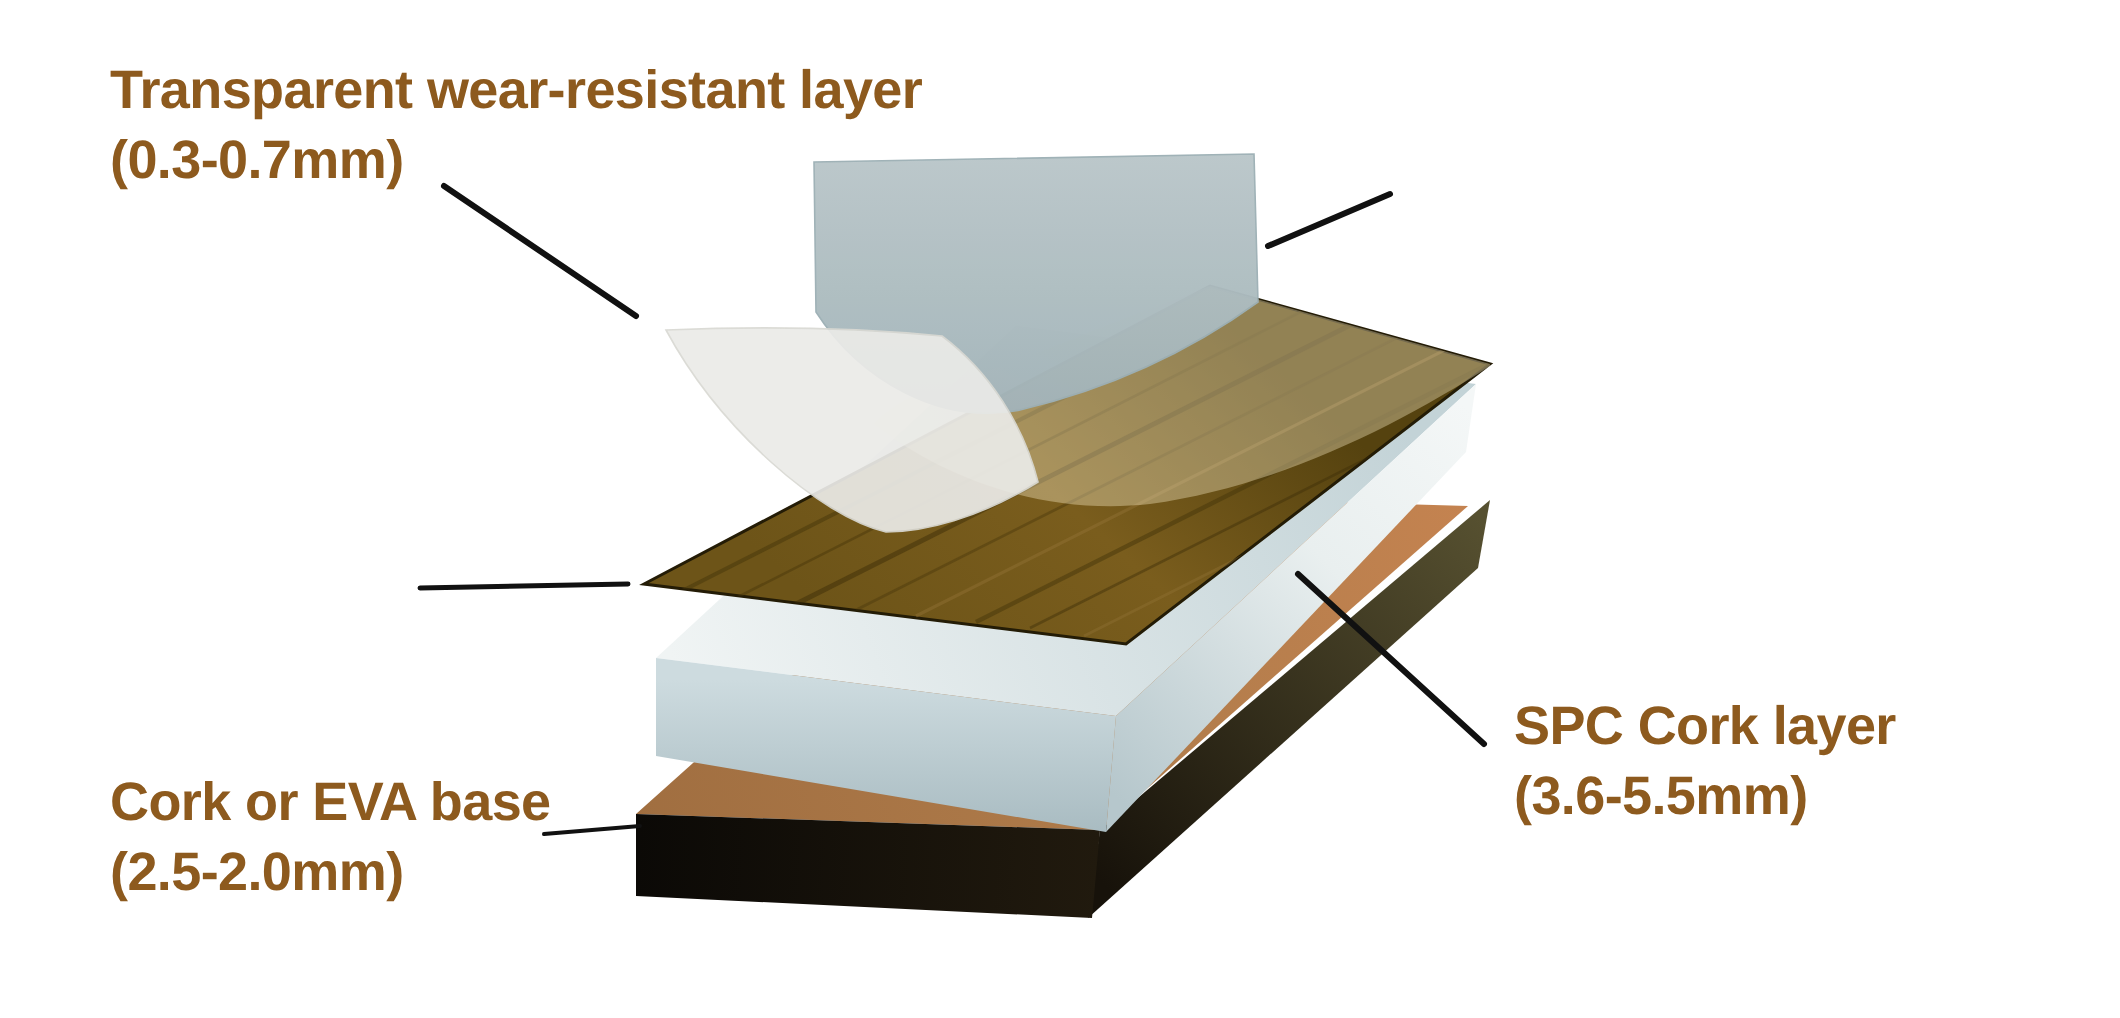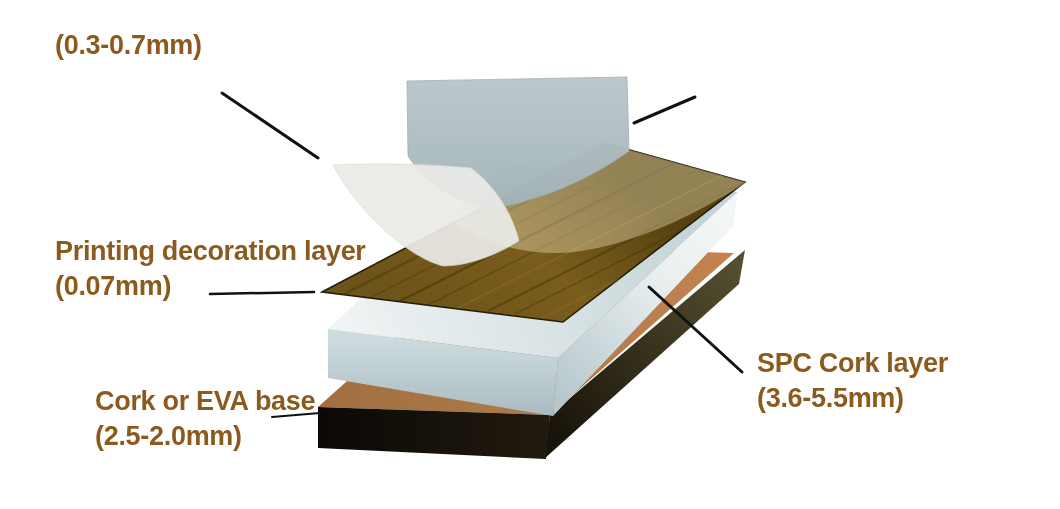--- a/index.html
+++ b/index.html
@@ -18,21 +18,21 @@
     font-size:27px;
     line-height:35px;
     letter-spacing:-0.3px;
     white-space:nowrap;
   }
   .label span{display:block;}
   .lbl-wear {left:55px;  top:28px;}
   .lbl-uv   {left:684px; top:57px;}
   .lbl-print{left:55px;  top:234px;}
   .lbl-spc  {left:757px; top:346px;}
-  .lbl-cork {left:55px;  top:384px;margin-left:40px;}
+  .lbl-cork {left:55px;  top:384px;}
 </style>
 </head>
 <body>
 
 <div id="stage">
 
   <svg id="scene" width="1060" height="509" viewBox="0 0 1060 509">
     <defs>
       <linearGradient id="gCorkTop" x1="318" y1="420" x2="740" y2="250" gradientUnits="userSpaceOnUse">
         <stop offset="0" stop-color="#a06e40"></stop>
@@ -120,28 +120,25 @@
     <g stroke="#111111" stroke-linecap="round" fill="none">
       <path d="M222,93 L318,158" stroke-width="3"></path>
       <path d="M695,97 L634,123" stroke-width="3"></path>
       <path d="M210,294 L314,292" stroke-width="2.5"></path>
       <path d="M649,287 L742,372" stroke-width="3"></path>
       <path d="M272,417 L320,413" stroke-width="2"></path>
     </g>
   </svg>
 
   <div class="label lbl-wear">
+    <span>Transparent wear-resistant layer</span>
     <span>(0.3-0.7mm)</span>
   </div>
 
 
-  <div class="label lbl-print">
-    <span>Printing decoration layer</span>
-    <span>(0.07mm)</span>
-  </div>
 
   <div class="label lbl-spc">
     <span>SPC Cork layer</span>
     <span>(3.6-5.5mm)</span>
   </div>
 
   <div class="label lbl-cork">
     <span>Cork or EVA base</span>
     <span>(2.5-2.0mm)</span>
   </div>

